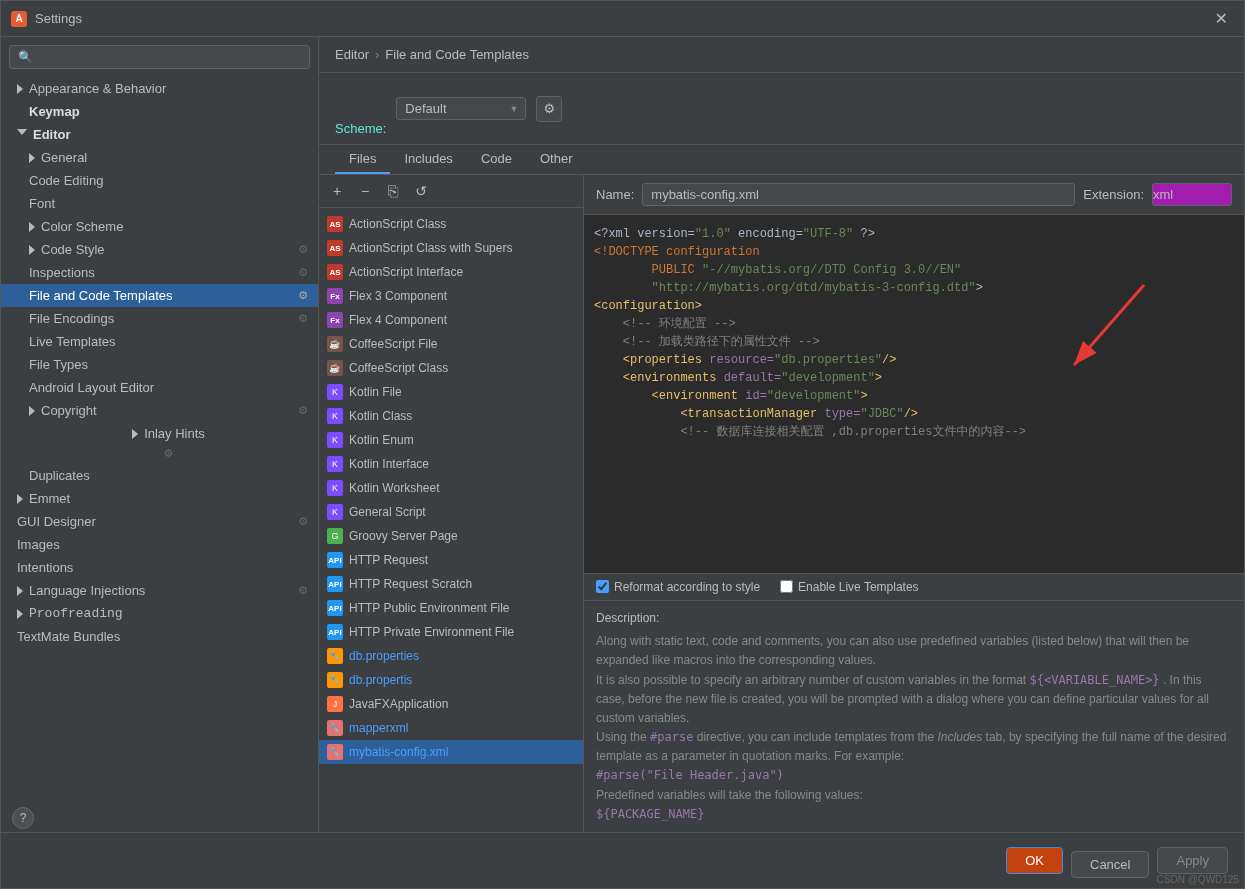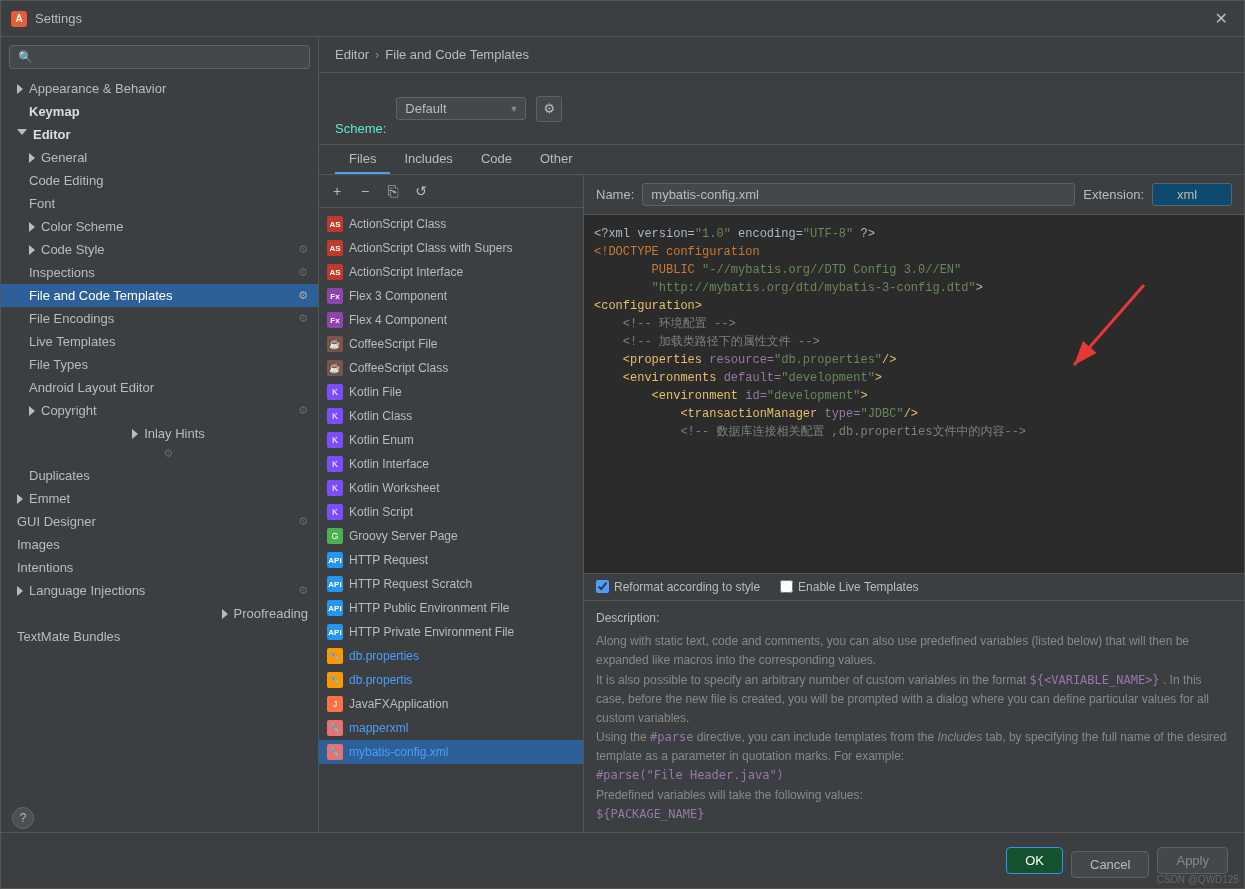--- a/index.html
+++ b/index.html
@@ -260,24 +260,24 @@
       background: #45484a;
       border: 1px solid #5e6264;
       color: #bbbbbb;
       padding: 3px 8px;
       border-radius: 3px;
       font-size: 13px;
       flex: 1;
     }
     .ext-label { color: #bbbbbb; font-size: 13px; }
     .ext-input {
-      background: #0c4a6e;
+      background: #a21caf;
       border: 1px solid #5e6264;
       color: #bbbbbb;
-      padding: 3px 24px;
+      padding: 3px 0;
       border-radius: 3px;
       font-size: 13px;
       width: 80px;
     }
 
     .code-editor {
       flex: 1;
       background: #2b2b2b;
       overflow: auto;
       font-family: 'Consolas', 'Courier New', monospace;
@@ -344,21 +344,21 @@
       flex-shrink: 0;
     }
     .btn {
       padding: 5px 18px;
       border-radius: 4px;
       cursor: pointer;
       font-size: 13px;
       border: 1px solid;
     }
     .btn-ok {
-      background: #14532d;
+      background: #c2410c;
       border-color: #3a8eef;
       color: white;
       margin-left: 27px;
     }
     .btn-cancel {
       background: #45484a;
       border-color: #5e6264;
       color: #bbbbbb;
       margin-top: 8px;
     }
@@ -477,21 +477,21 @@
       <div class="sidebar-item">
         <span>Intentions</span>
       </div>
       <div class="sidebar-item" style="display:flex;justify-content:space-between;">
         <div style="display:flex;align-items:center;gap:6px;">
           <span class="triangle"></span>
           <span>Language Injections</span>
         </div>
         <span style="color:#666;font-size:11px;">⚙</span>
       </div>
-      <div class="sidebar-item" style="display:flex;justify-content:flex-end;">
+      <div class="sidebar-item" style="display:flex;justify-content:flex-start;font-family:Liberation Mono, monospace;">
         <div style="display:flex;align-items:center;gap:6px;">
           <span class="triangle"></span>
           <span>Proofreading</span>
         </div>
       </div>
       <div class="sidebar-item">
         <span>TextMate Bundles</span>
       </div>
     </div>
 
@@ -574,21 +574,21 @@
             <div class="template-item">
               <div class="file-icon kotlin">K</div>
               <span>Kotlin Interface</span>
             </div>
             <div class="template-item">
               <div class="file-icon kotlin">K</div>
               <span>Kotlin Worksheet</span>
             </div>
             <div class="template-item">
               <div class="file-icon kotlin">K</div>
-              <span>Kotlin Script</span>
+              <span>General Script</span>
             </div>
             <div class="template-item">
               <div class="file-icon groovy">G</div>
               <span>Groovy Server Page</span>
             </div>
             <div class="template-item">
               <div class="file-icon api">API</div>
               <span>HTTP Request</span>
             </div>
             <div class="template-item">

